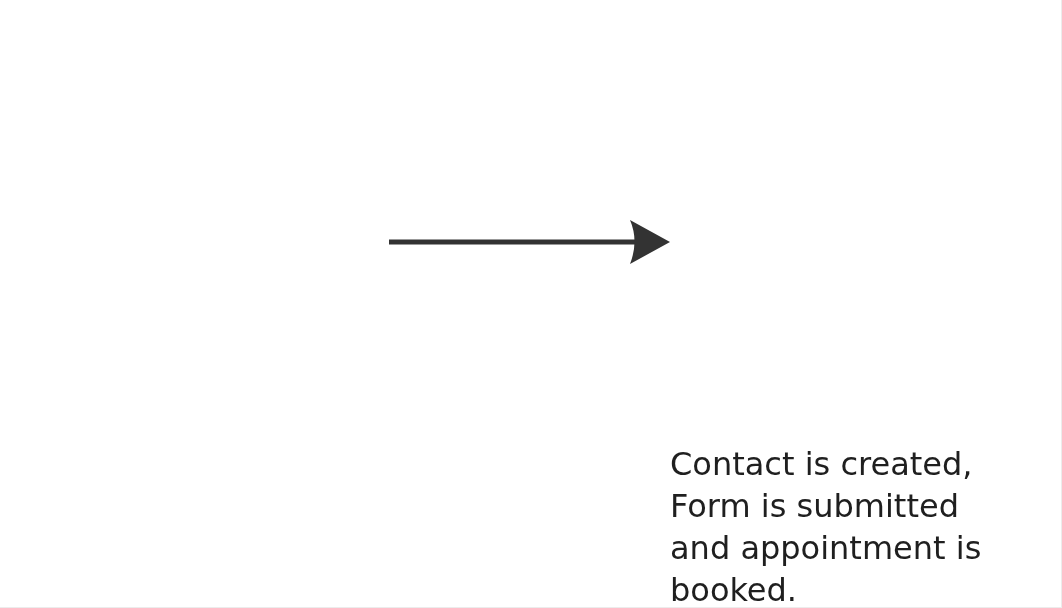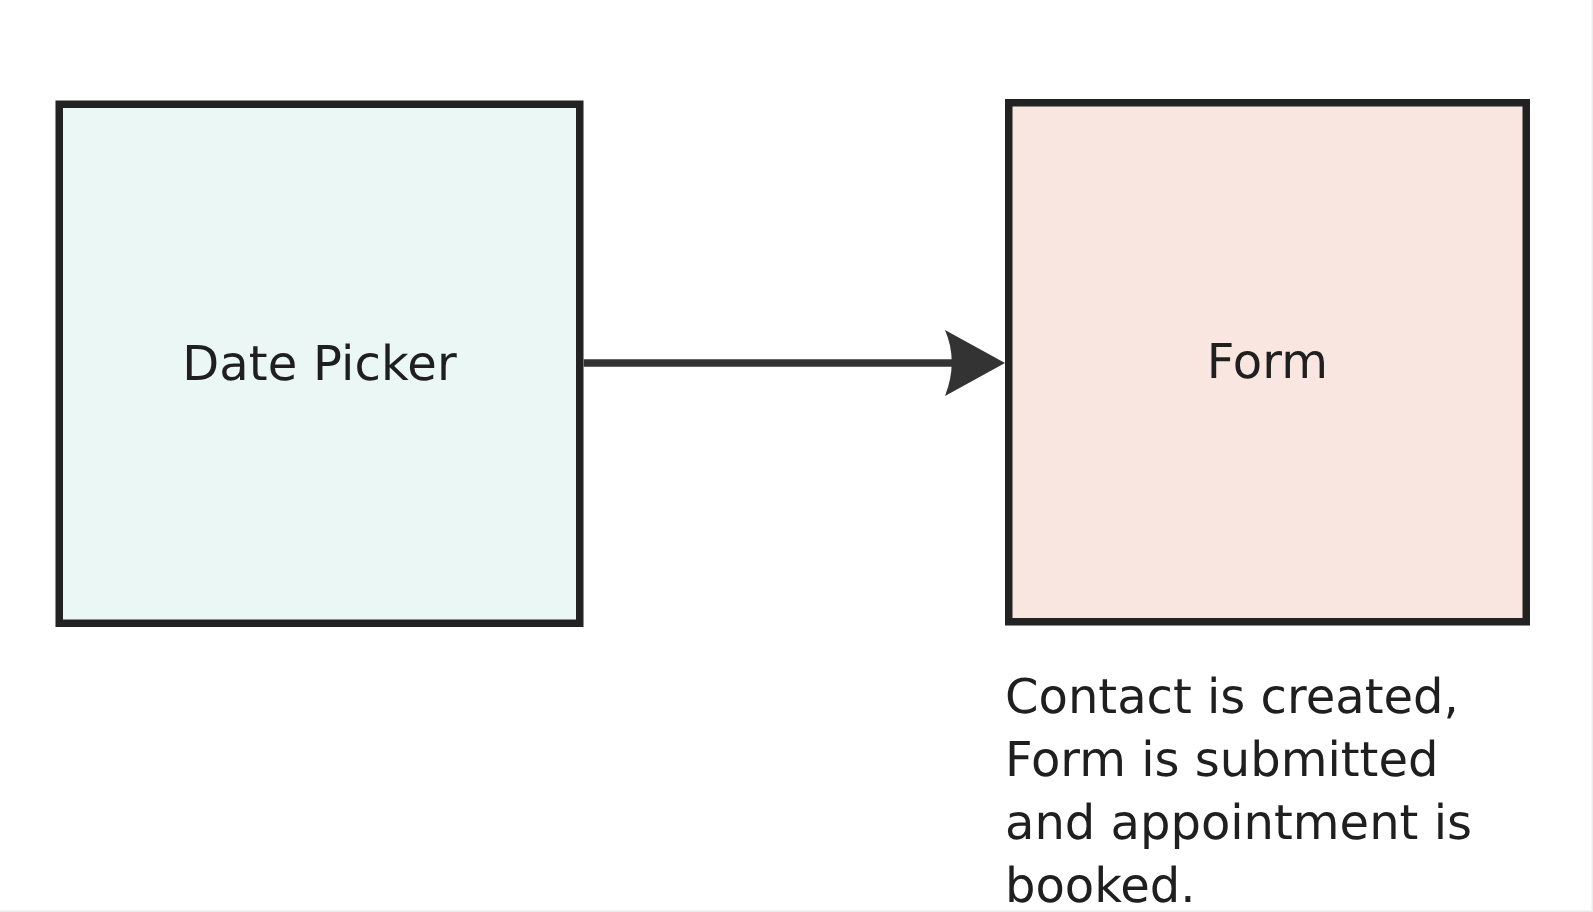--- a/index.html
+++ b/index.html
@@ -82,23 +82,17 @@
 
 <div id="canvas">
 
   <svg id="edge-layer" viewBox="0 0 1062 608" width="1062" height="608" aria-hidden="true">
     <g>
       <line x1="389" y1="242" x2="636" y2="242" stroke="#333333" stroke-width="5"></line>
       <path d="M 670 242 L 630 220 Q 639 241 630 264 Z" fill="#333333"></path>
     </g>
   </svg>
 
-  <div class="node" id="node-date-picker">
-    <span class="node-label">Date Picker</span>
-  </div>
 
-  <div class="node" id="node-form">
-    <span class="node-label">Form</span>
-  </div>
 
   <div id="caption-form">Contact is created, Form is submitted and appointment is booked.</div>
 
 </div>
 
 </body></html>

